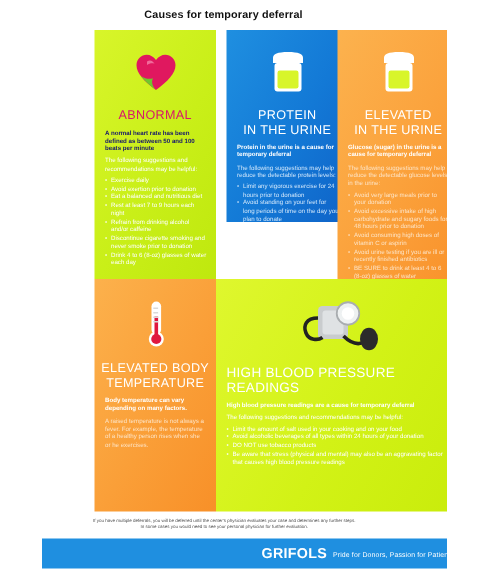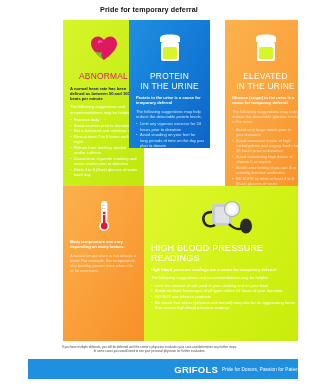--- a/index.html
+++ b/index.html
@@ -19,21 +19,21 @@
   }
 
   
   .poster{position:absolute;left:28px;top:20px;width:243px;height:321px;}
 
   .panel{position:absolute;overflow:hidden;margin-left:35px;}
 
   
   .p-heart{left:0;top:0;width:81px;height:166px;
     background:linear-gradient(120deg,#d8f52a 0%,#c9ef18 55%,#bfe80e 100%);}
-  .p-protein{left:66px;top:0;width:81px;height:128px;
+  .p-protein{left:88px;top:0;width:81px;height:128px;
     background:linear-gradient(120deg,#1f8fe0 0%,#1379d6 55%,#0f63c8 100%);}
   .p-glucose{left:162px;top:0;width:81px;height:166px;
     background:linear-gradient(120deg,#fcb24e 0%,#fba23c 55%,#f9922b 100%);}
 
   
   .p-temp{left:0;top:166px;width:81px;height:155px;
     background:linear-gradient(120deg,#fcb14c 0%,#fa9f38 55%,#f89028 100%);}
   .p-bp{left:81px;top:166px;width:162px;height:155px;
     background:linear-gradient(120deg,#dff72e 0%,#d2f216 55%,#c9ec0b 100%);}
 
@@ -106,21 +106,21 @@
   }
   .tagline{
     color:#ffffff;font-size:4.6px;margin-right:7px;letter-spacing:.1px;
   }
 </style>
 </head>
 <body>
 
 <div class="page">
 
-  <div class="doc-title">Pride for temporary deferral</div>
+  <div class="doc-title">Causes for temporary deferral</div>
 
   <div class="poster">
 
     <div class="panel p-heart">
       <div class="icon-wrap">
         <svg width="30" height="28" viewBox="0 0 30 28" aria-hidden="true">
           <path d="M15 26 C7 20 2 15 2 9.5 C2 5.4 5.2 2.5 8.8 2.5 C11.2 2.5 13.4 3.8 15 6 C16.6 3.8 18.8 2.5 21.2 2.5 C24.8 2.5 28 5.4 28 9.5 C28 15 23 20 15 26 Z" fill="#e0185f"></path>
           <path d="M15 26 C11 23 7.5 20 5 16.8 C7.6 18.4 10.4 19 13 18.2 C11.6 20.6 12.8 23.8 15 26 Z" fill="#6fc72e"></path>
           <path d="M9 7 C11 5.5 13 6.5 14 8.5 C12.5 8 10.6 8.2 9 9.4 Z" fill="#f06a9a"></path>
         </svg>
@@ -201,20 +201,24 @@
           <rect x="6" y="2" width="6.4" height="22" rx="3.2" fill="#ffffff"></rect>
           <circle cx="9.2" cy="27" r="5" fill="#ffffff"></circle>
           <circle cx="9.2" cy="27" r="3.4" fill="#e0183f"></circle>
           <rect x="8" y="12" width="2.4" height="14" fill="#e0183f"></rect>
           <rect x="7.2" y="6" width="3.2" height="1" fill="#d9d9d9"></rect>
           <rect x="7.2" y="9" width="3.2" height="1" fill="#d9d9d9"></rect>
           <rect x="7.2" y="12" width="3.2" height="1" fill="#d9d9d9"></rect>
           <rect x="7.2" y="15" width="3.2" height="1" fill="#d9d9d9"></rect>
         </svg>
       </div>
+      <div class="head white">
+        <span>ELEVATED BODY</span><br>
+        <span>TEMPERATURE</span>
+      </div>
       <div class="body">
         <p class="lead">Body temperature can vary depending on many factors.</p>
         <p class="intro">A raised temperature is not always a fever. For example, the temperature of a healthy person rises when she or he exercises.</p>
       </div>
     </div>
 
     <div class="panel p-bp">
       <div class="icon-wrap">
         <svg width="60" height="40" viewBox="0 0 60 40" aria-hidden="true">
           <rect x="17" y="6" width="20" height="22" rx="3" fill="#c9ccce"></rect>

